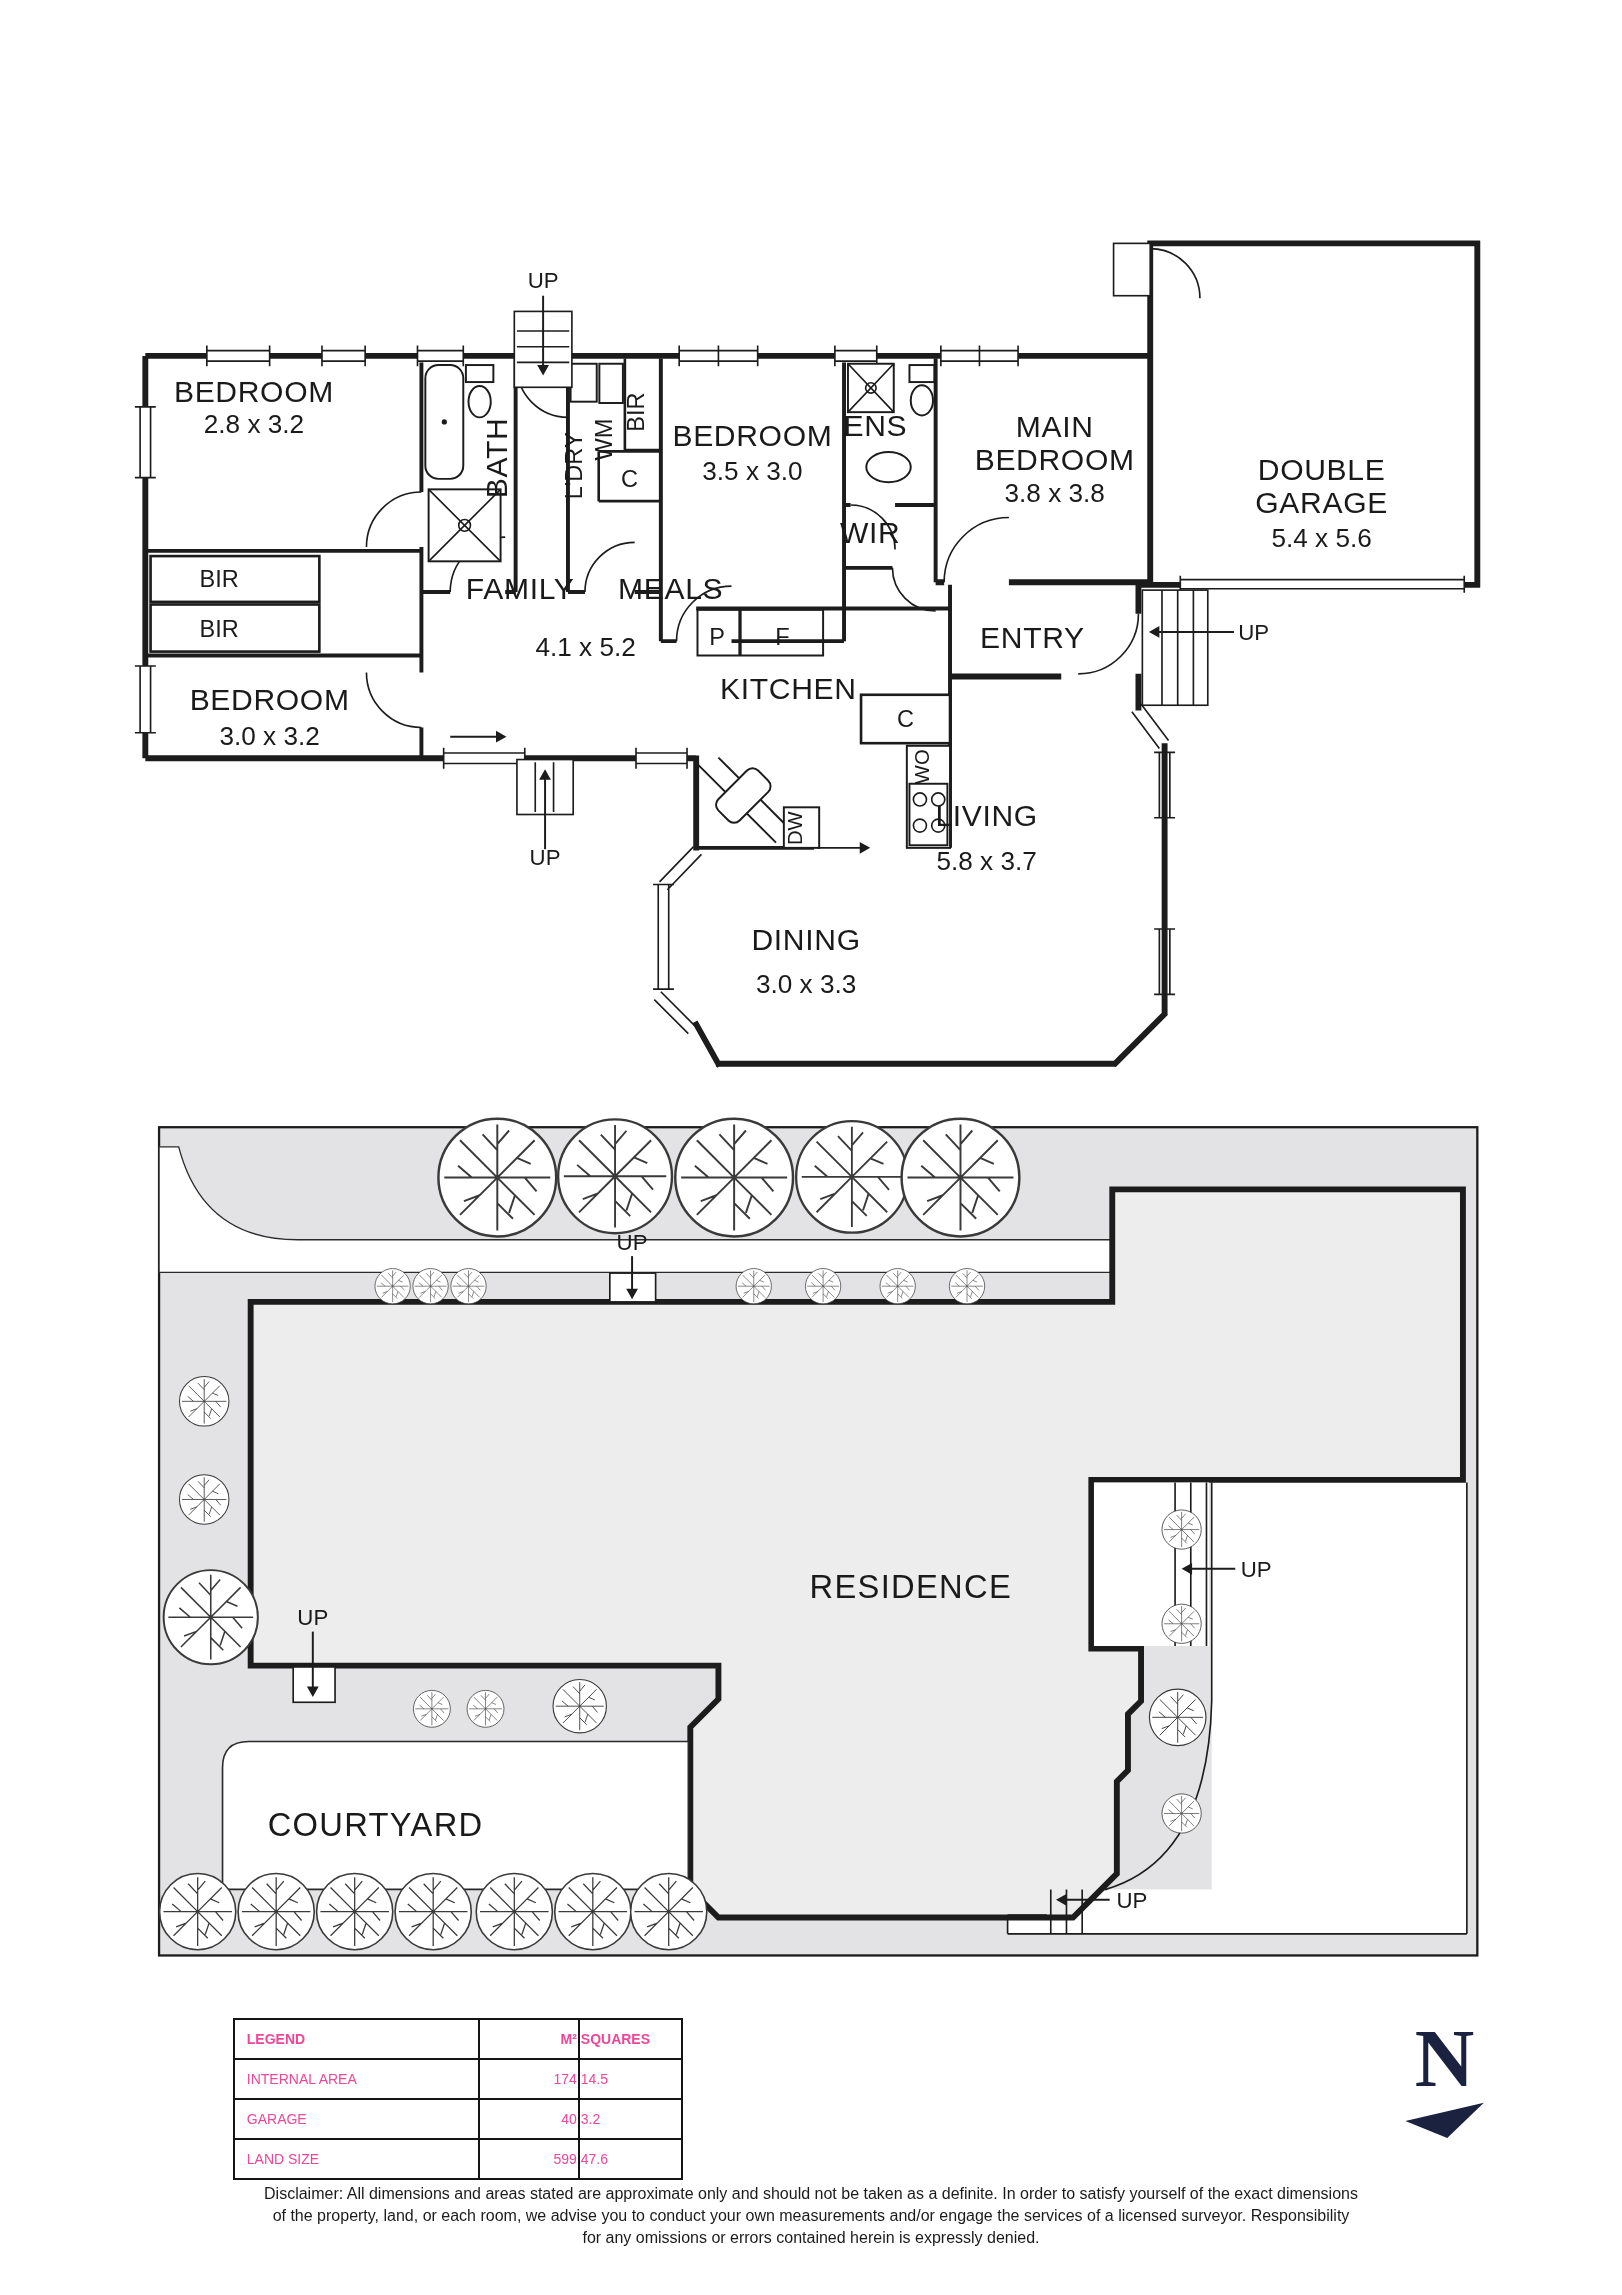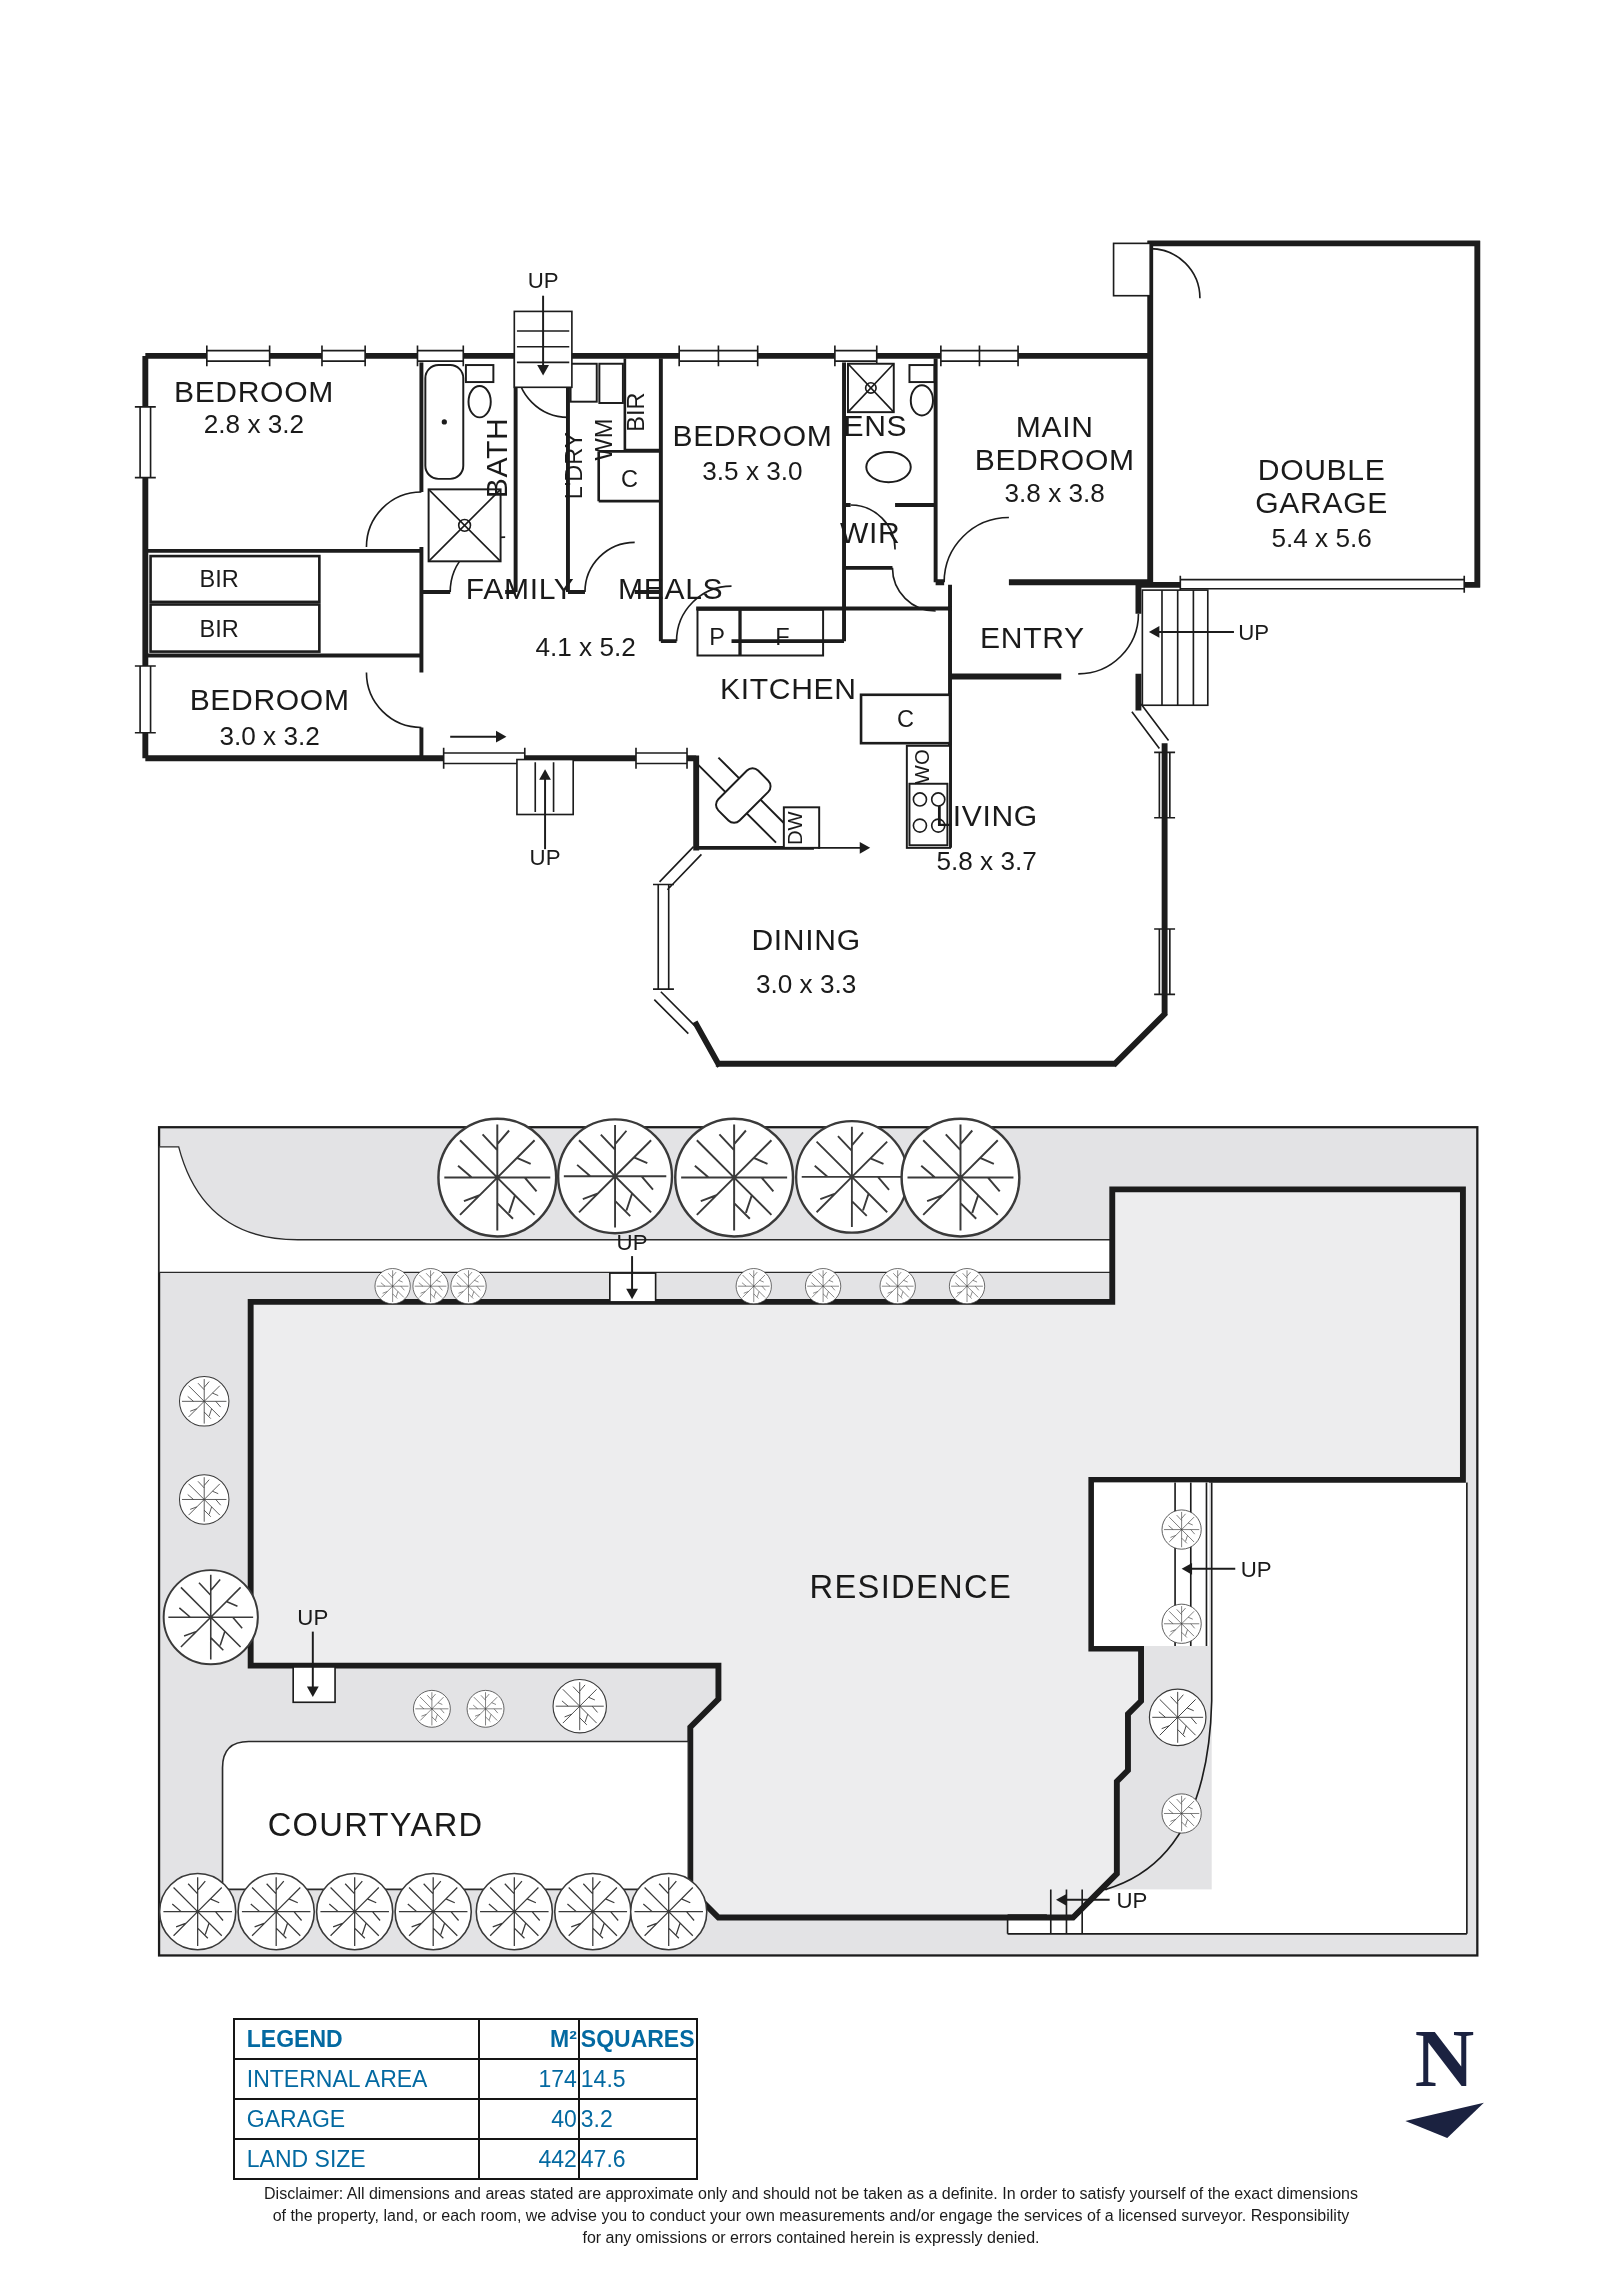--- a/index.html
+++ b/index.html
@@ -17,21 +17,21 @@
   .w4{stroke:#1c1c1c;stroke-width:4;fill:none;}
   .w3{stroke:#1c1c1c;stroke-width:3;fill:none;}
   .thin{stroke:#1c1c1c;stroke-width:2.5;fill:none;}
   .fill-white{fill:#fff;}
   .arrow{stroke:#1c1c1c;stroke-width:3;fill:none;}
   .head{fill:#1c1c1c;stroke:none;}
   .tree{stroke:#3a3a3a;stroke-width:2;fill:none;}
   .tree-fill{fill:#fff;stroke:#3a3a3a;stroke-width:2.5;}
   
   #legend{position:absolute;left:233px;top:2018px;border-collapse:collapse;}
-  #legend td{border:2.3px solid #151515;height:36px;font-size:23px;color:#0369a1;background:#fff;margin-left:16px;}
+  #legend td{border:2.3px solid #151515;height:36px;font-size:14px;color:#ec4899;background:#fff;margin-left:16px;}
   #legend .c1{width:230px;padding-left:11.8px;text-align:left;}
   #legend .c2{width:96px;text-align:right;}
   #legend .c3{width:99px;}
   #legend tr.hdr td{font-weight:bold;}
   
   #disclaimer{position:absolute;left:0;top:2183px;width:1622px;text-align:center;
     font-size:16px;line-height:22px;color:#1b1b1b;}
 </style>
 </head>
 <body>
@@ -350,21 +350,21 @@
     <td class="c2">174</td>
     <td class="c3">14.5</td>
   </tr>
   <tr>
     <td class="c1">GARAGE</td>
     <td class="c2">40</td>
     <td class="c3">3.2</td>
   </tr>
   <tr>
     <td class="c1">LAND SIZE</td>
-    <td class="c2">442</td>
+    <td class="c2">599</td>
     <td class="c3">47.6</td>
   </tr>
 </tbody>
   </table>
 
 <div id="disclaimer">
   <div>Disclaimer: All dimensions and areas stated are approximate only and should not be taken as a definite. In order to satisfy yourself of the exact dimensions</div>
   <div>of the property, land, or each room, we advise you to conduct your own measurements and/or engage the services of a licensed surveyor. Responsibility</div>
   <div>for any omissions or errors contained herein is expressly denied.</div>
 </div>

